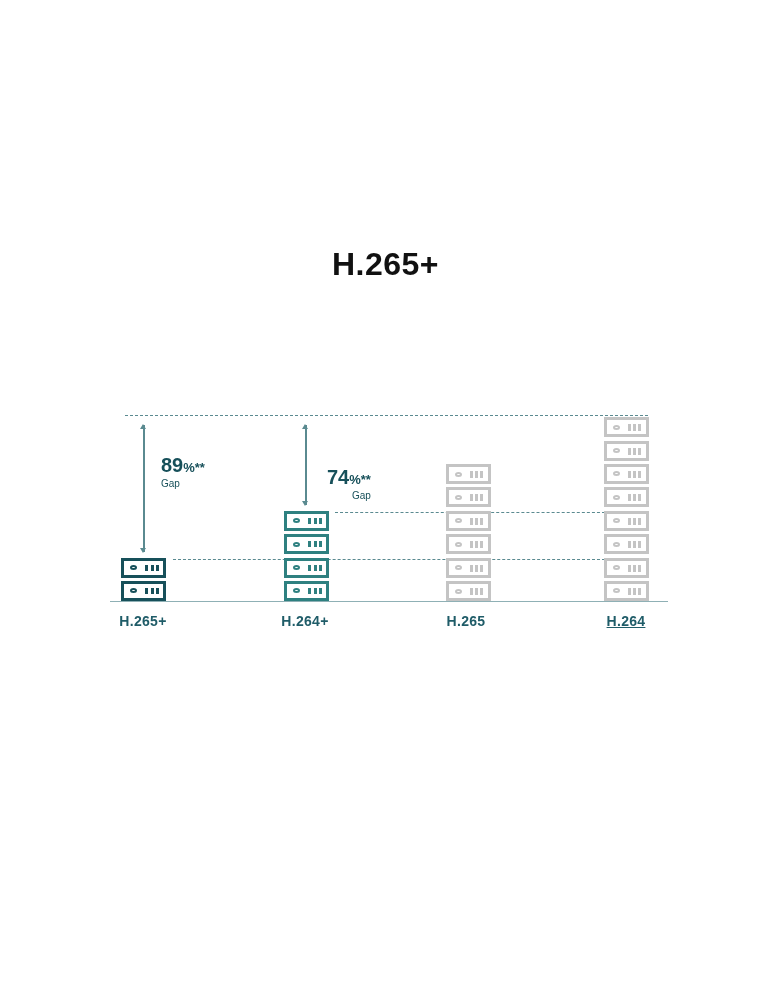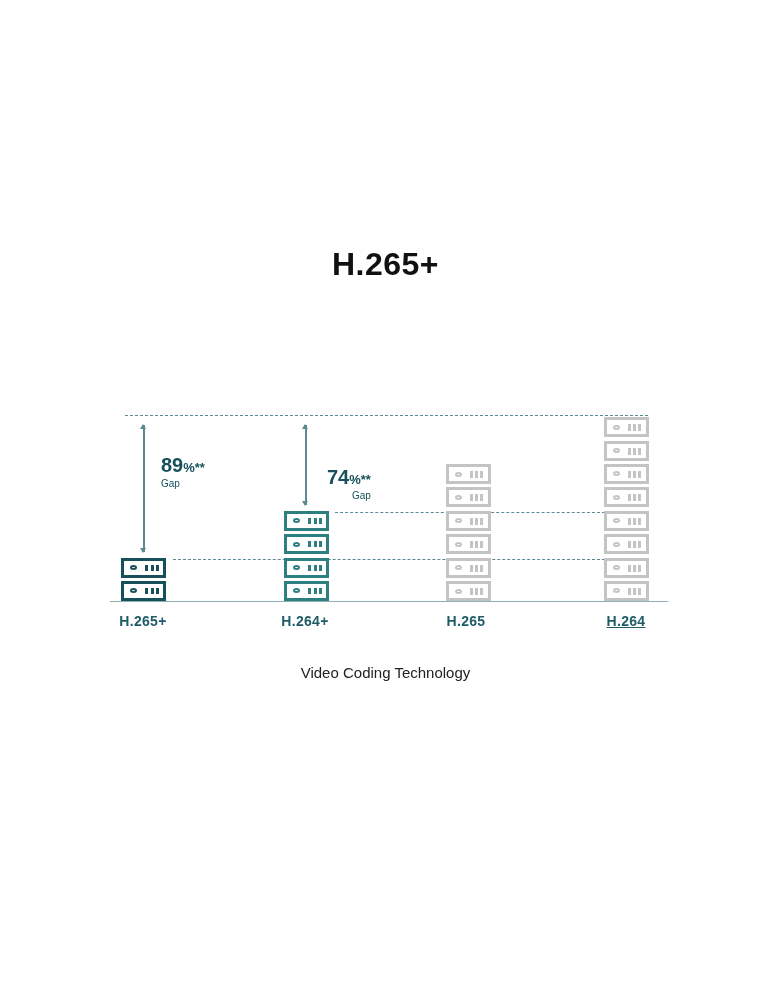--- a/index.html
+++ b/index.html
@@ -216,14 +216,13 @@
       </div>
     </div>
 
   <div class="baseline"></div>
 
   <div class="xlabel" style="left:103px;">H.265+</div>
   <div class="xlabel" style="left:265px;">H.264+</div>
   <div class="xlabel" style="left:426px;">H.265</div>
   <div class="xlabel" style="left:586px;text-decoration:underline;">H.264</div>
 
-  <div class="axis-title">Video Coding Technology</div>
 </div>
 
 </body></html>

